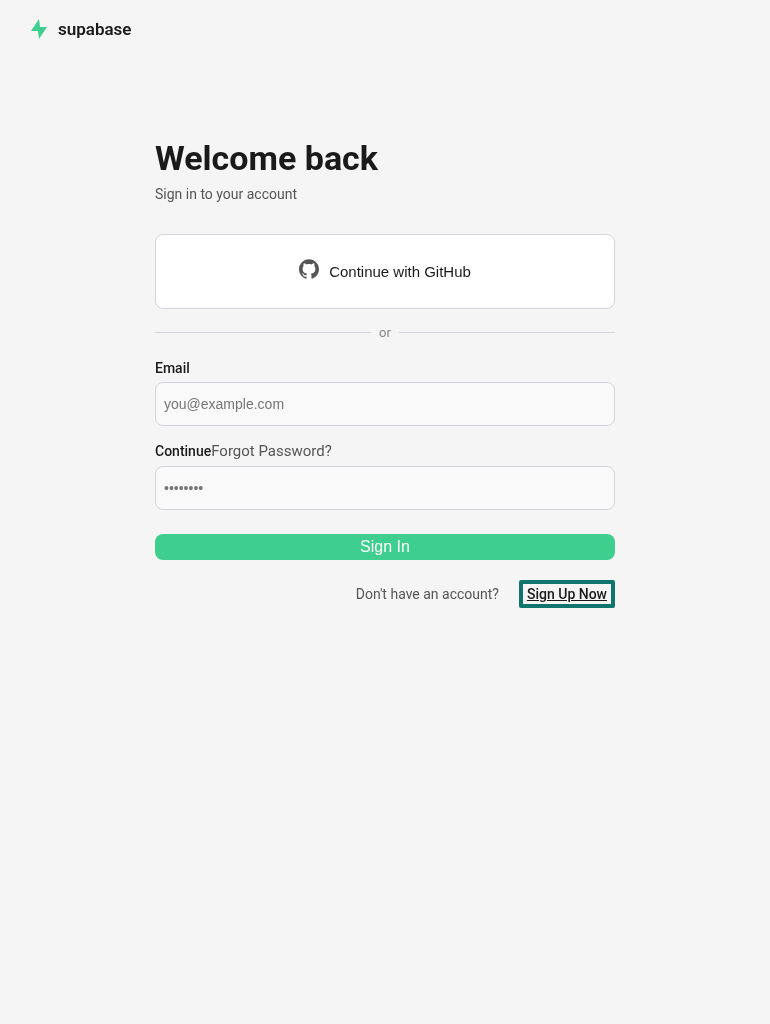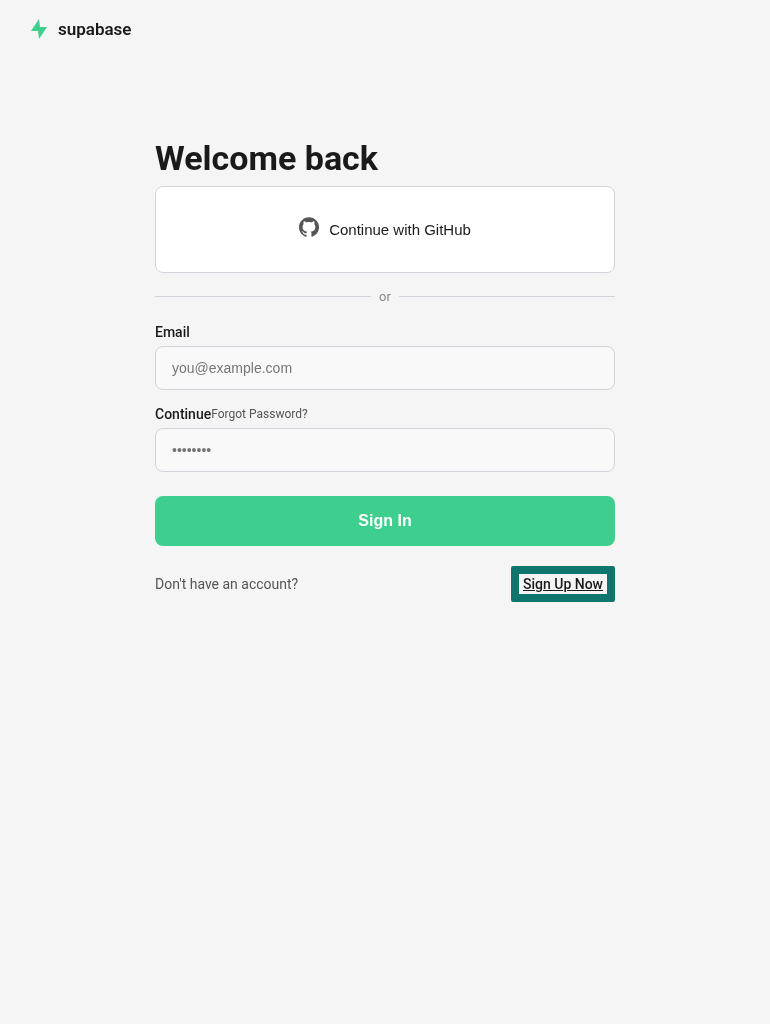--- a/index.html
+++ b/index.html
@@ -58,21 +58,21 @@
 
     .page-subtitle {
       font-size: 14px;
       color: #555;
       margin-bottom: 32px;
     }
 
     
     .oauth-button {
       width: 100%;
-      padding: 30px 20px;
+      padding: 24px 20px;
       border: 1px solid #d1d5db;
       border-radius: 8px;
       background: #ffffff;
       font-size: 15px;
       color: #1a1a1a;
       cursor: pointer;
       display: flex;
       align-items: center;
       justify-content: center;
       gap: 10px;
@@ -113,71 +113,71 @@
       margin-bottom: 6px;
     }
 
     .field-label {
       font-size: 14px;
       font-weight: 500;
       color: #1a1a1a;
     }
 
     .forgot-link {
-      font-size: 12px;
+      font-size: 15px;
       color: #555;
       text-decoration: none;
       cursor: pointer;
     }
 
     .text-input {
       width: 100%;
-      padding: 13px 16px;
+      padding: 13px 8px;
       border: 1px solid #d1d5db;
       border-radius: 8px;
       background: #f9f9f9;
       font-size: 14px;
       color: #999;
       outline: none;
       transition: border 0.15s;
     }
 
     
     .signin-button {
       width: 100%;
-      padding: 16px;
+      padding: 4px;
       background: #3ecf8e;
       border: none;
       border-radius: 8px;
       font-size: 16px;
-      font-weight: 700;
+      font-weight: 400;
       color: #fff;
       cursor: pointer;
       margin-top: 8px;
       margin-bottom: 20px;
       transition: background 0.15s;
       text-align: center;
     }
 
     
     .signup-row {
       display: flex;
-      justify-content: space-between;
-      align-items: center;
-      font-size: 14px;
-      color: #555;
-      gap: 0;
+      justify-content: flex-end;
+      align-items: center;
+      font-size: 14px;
+      color: #555;
+      gap: 20px;
     }
 
     .signup-link {
       color: #1a1a1a;
       text-decoration: underline;
       cursor: pointer;
       font-weight: 500;
-      border: 8px solid #0f766e;
+      border: 4px solid #0f766e;
       padding: 2px 4px;
       border-radius: 2px;
     }
 
     
     .github-svg {
       width: 20px;
       height: 20px;
       fill: #555;
     }
@@ -199,20 +199,21 @@
       <polygon points="11,1 3,13 10,13 11,21 19,9 12,9" fill="#3ecf8e"></polygon>
     </svg>
   </span>
   <span class="logo-text">supabase</span>
 </header>
 
 <main class="main-content">
   <div class="form-container">
 
     <h1 class="page-title">Welcome back</h1>
+    <p class="page-subtitle">Sign in to your account</p>
 
     
     <button class="oauth-button">
       <span class="oauth-icon">
         <svg class="github-svg" viewBox="0 0 24 24" xmlns="http://www.w3.org/2000/svg">
           <path d="M12 .297c-6.63 0-12 5.373-12 12 0 5.303 3.438 9.8 8.205 11.385.6.113.82-.258.82-.577 0-.285-.01-1.04-.015-2.04-3.338.724-4.042-1.61-4.042-1.61C4.422 18.07 3.633 17.7 3.633 17.7c-1.087-.744.084-.729.084-.729 1.205.084 1.838 1.236 1.838 1.236 1.07 1.835 2.809 1.305 3.495.998.108-.776.417-1.305.76-1.605-2.665-.3-5.466-1.332-5.466-5.93 0-1.31.465-2.38 1.235-3.22-.135-.303-.54-1.523.105-3.176 0 0 1.005-.322 3.3 1.23.96-.267 1.98-.399 3-.405 1.02.006 2.04.138 3 .405 2.28-1.552 3.285-1.23 3.285-1.23.645 1.653.24 2.873.12 3.176.765.84 1.23 1.91 1.23 3.22 0 4.61-2.805 5.625-5.475 5.92.42.36.81 1.096.81 2.22 0 1.606-.015 2.896-.015 3.286 0 .315.21.69.825.57C20.565 22.092 24 17.592 24 12.297c0-6.627-5.373-12-12-12"></path>
         </svg>
       </span>
       <span>Continue with GitHub</span>
     </button>

